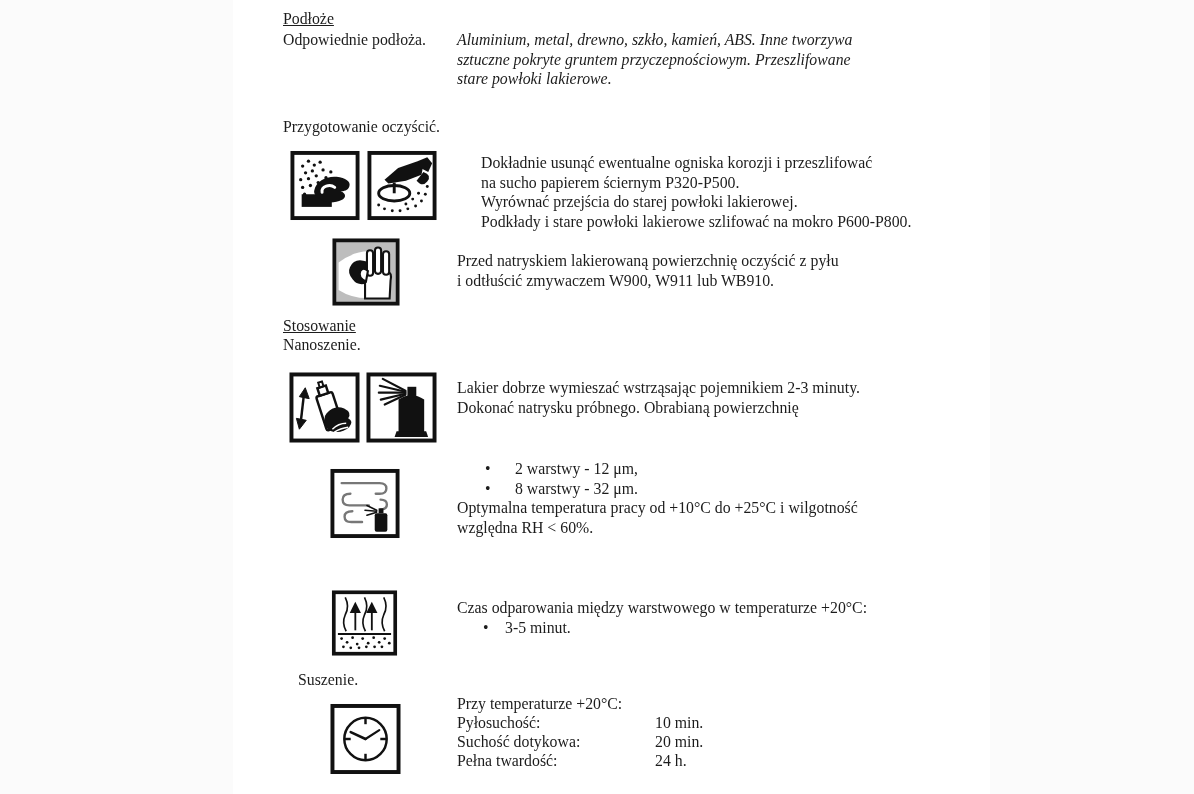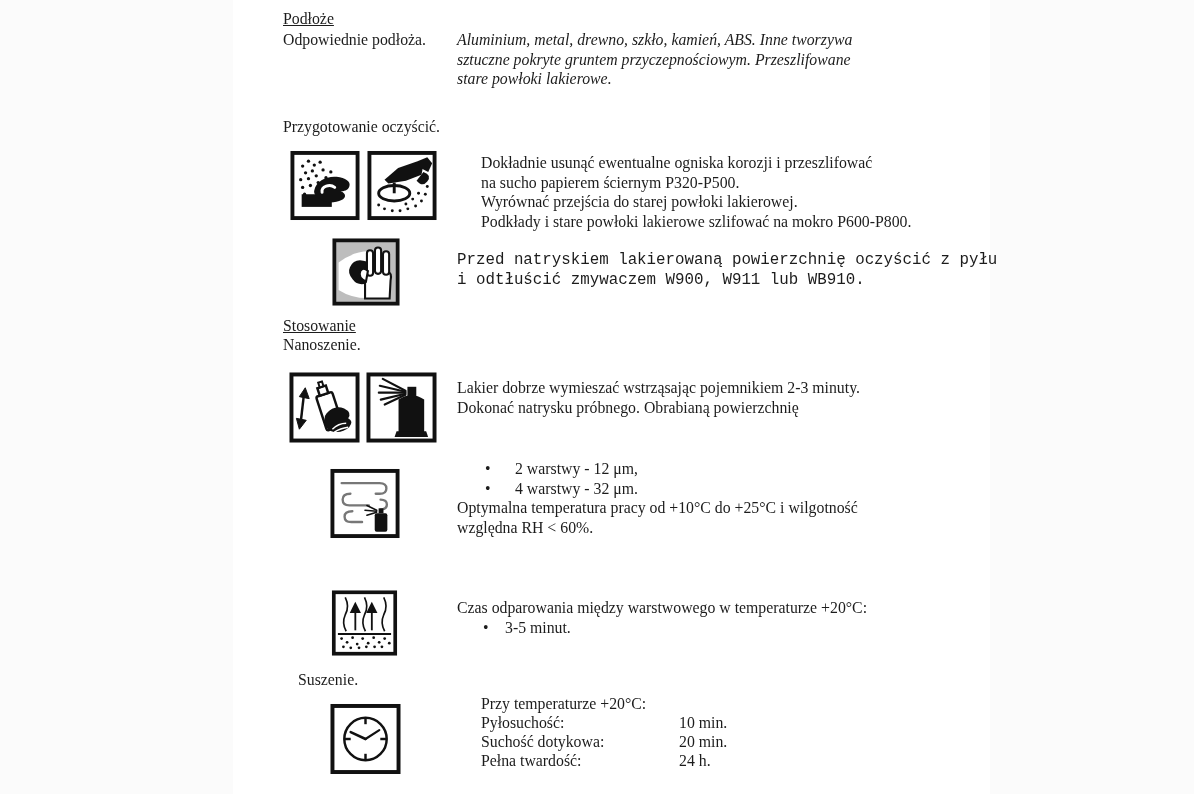--- a/index.html
+++ b/index.html
@@ -18,21 +18,21 @@
 
   .abs { position:absolute; }
   .txt { font-size:15.8px; line-height:19.6px; white-space:nowrap; }
   .heading { font-size:15.8px; line-height:19.6px; text-decoration:underline; white-space:nowrap; }
   .block { position:absolute; }
   .block .line { font-size:15.8px; line-height:19.6px; white-space:nowrap; }
   .bullet-line { display:flex; font-size:15.8px; line-height:19.6px; white-space:nowrap; }
   .bullet-dot-a { margin-left:28px; width:30px; }
   .bullet-dot-b { margin-left:26px; width:22px; }
 
-  .drow { display:flex; font-size:15.8px; line-height:19.1px; white-space:nowrap;margin-left:24px; }
+  .drow { display:flex; font-size:15.8px; line-height:19.1px; white-space:nowrap; }
   .drow .dlabel { width:198px; }
 
   .icon-box { position:absolute; }
   .icon-box svg { display:block; }
 </style>
 </head>
 <body>
 
 <div class="margin-strip margin-left"></div>
 <div class="margin-strip margin-right"></div>
@@ -115,21 +115,21 @@
     <g fill="#ffffff" stroke="#111" stroke-width="2.2">
       <path d="M35 64 L35 42 Q35 35 42 35 L58 35 Q64 37 62 45 L61 64 Z"></path>
       <rect x="37" y="13" width="6.5" height="27" rx="3.2"></rect>
       <rect x="45.5" y="10" width="6.5" height="28" rx="3.2"></rect>
       <rect x="54" y="14" width="6.5" height="25" rx="3.2"></rect>
       <path d="M36 46 Q27 42 30 35 Q33 30 38 35 Z"></path>
     </g>
   </svg>
 </div>
 
-<div class="block" style="left:457px; top:251px;font-family:Liberation Mono, monospace;">
+<div class="block" style="left:457px; top:251px;">
   <div class="line">Przed natryskiem lakierowaną powierzchnię oczyścić z pyłu</div>
   <div class="line">i odtłuścić zmywaczem W900, W911 lub WB910.</div>
 </div>
 
 <div class="abs heading" style="left:283px; top:316px;">Stosowanie</div>
 <div class="abs txt" style="left:283px; top:335px;">Nanoszenie.</div>
 
 <div class="icon-box" style="left:289px; top:372px;">
   <svg width="71" height="71" viewBox="0 0 72 72">
     <rect x="2.5" y="2.5" width="67" height="67" fill="#ffffff" stroke="#111" stroke-width="4"></rect>
@@ -188,21 +188,21 @@
   </svg>
 </div>
 
 <div class="block" style="left:457px; top:459px;">
   <div class="bullet-line">
     <span class="bullet-dot-a">•</span>
     <span>2 warstwy - 12 μm,</span>
   </div>
   <div class="bullet-line">
     <span class="bullet-dot-a">•</span>
-    <span>4 warstwy - 32 μm.</span>
+    <span>8 warstwy - 32 μm.</span>
   </div>
   <div class="line">Optymalna temperatura pracy od +10°C do +25°C i wilgotność</div>
   <div class="line">względna RH &lt; 60%.</div>
 </div>
 
 <div class="icon-box" style="left:331px; top:590px;">
   <svg width="67" height="66" viewBox="0 0 72 72">
     <rect x="2.5" y="2.5" width="67" height="67" fill="#ffffff" stroke="#111" stroke-width="4"></rect>
     <line x1="7" y1="48" x2="65" y2="48" stroke="#111" stroke-width="2.2"></line>
     <g fill="#111">

